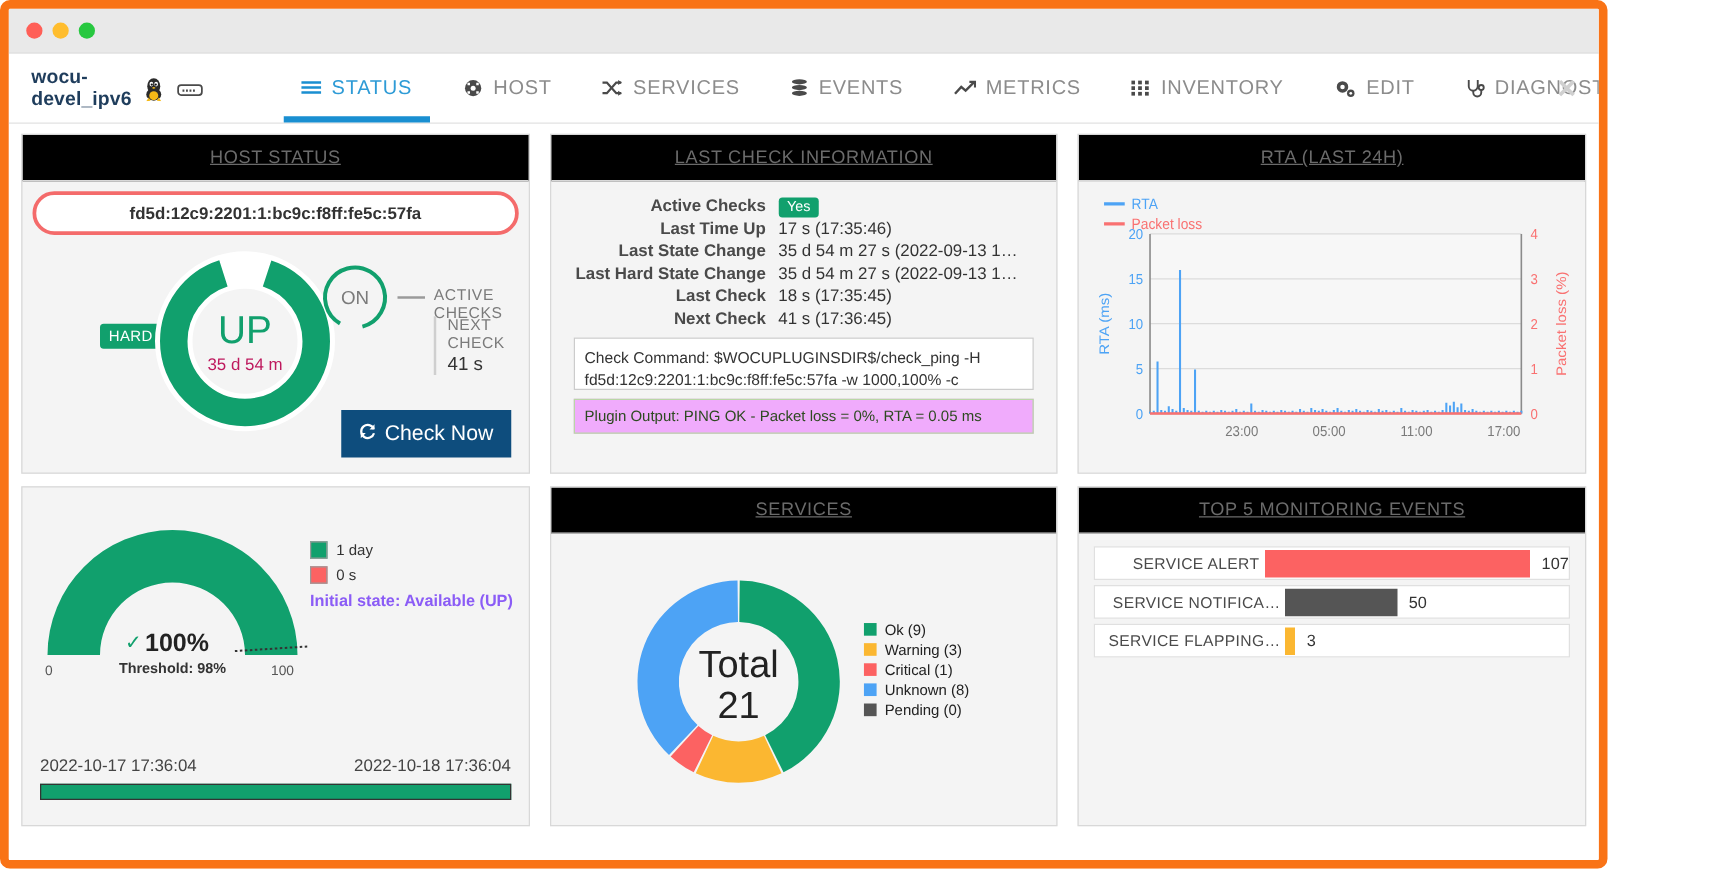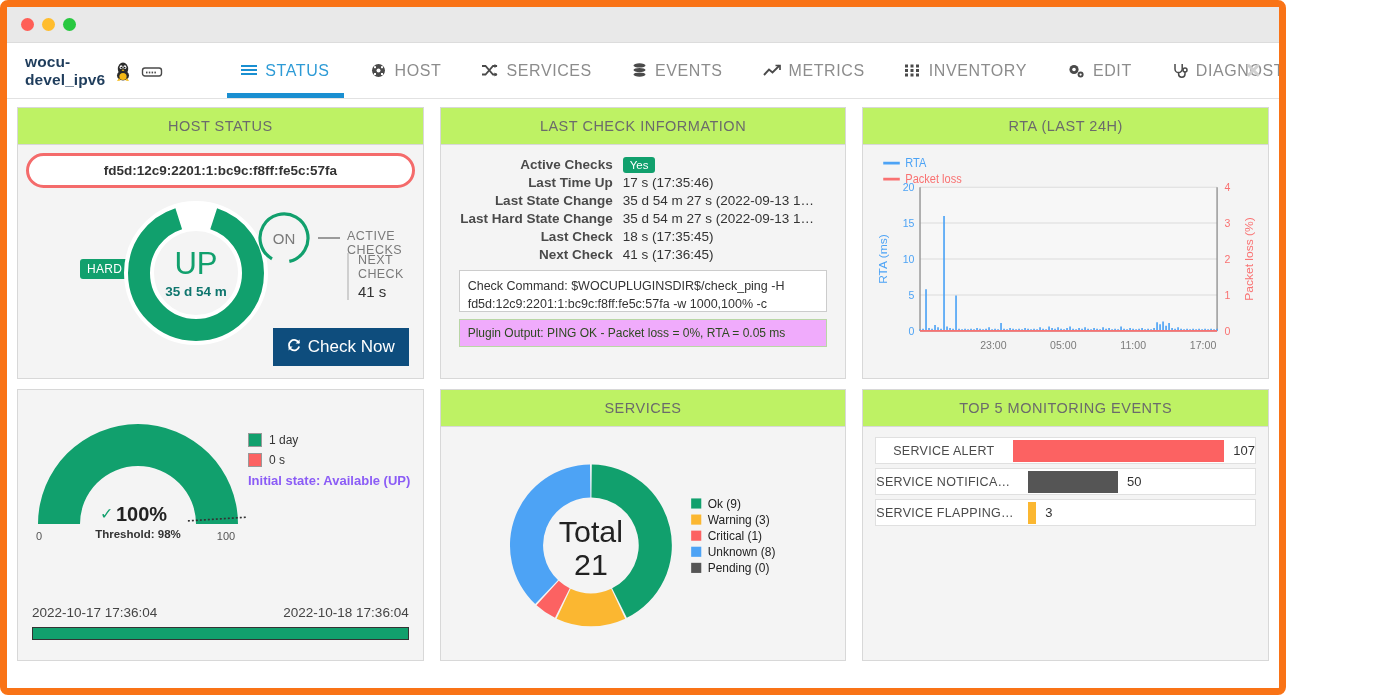--- a/index.html
+++ b/index.html
@@ -71,24 +71,25 @@
     grid-template-columns: 1fr 1fr 1fr;
     grid-template-rows: 272px 272px;
     gap: 10px 16px;
     background: #fff;
   }
   .panel {
     border: 1px solid #d8d8d8; background: #f4f4f4;
     display: flex; flex-direction: column; overflow: hidden;
   }
   .panel-head {
-    background: #bef264; border-bottom: 1px solid #d8d8d8;
+    background: #000000; border-bottom: 1px solid #d8d8d8;
     text-align: center; padding: 10px 6px;
     font-size: 14.5px; color: #6b6b6b; letter-spacing: .5px;
     flex: 0 0 auto;
+    text-decoration: underline;
   }
   .panel-body { flex: 1; position: relative; }
 
   
   .host-addr {
     margin: 8px 8px 0 8px; padding: 7px 8px;
     border: 3px solid #f46b6b; border-radius: 24px;
     background: #fff; text-align: center;
     font-size: 13.5px; font-weight: bold; color: #333;
   }
@@ -97,21 +98,21 @@
     position: absolute; left: 62px; top: 71px;
     background: #11a06d; color: #fff; font-size: 12px;
     padding: 3px 7px; border-radius: 3px; letter-spacing: .3px;
   }
   .ring-wrap { position: absolute; left: 104px; top: 11px; }
   .ring-center {
     position: absolute; left: 0; top: 0; width: 148px; height: 148px;
     display: flex; flex-direction: column; align-items: center; justify-content: center;
   }
   .ring-state { font-size: 31px; color: #11a06d; line-height: 1; }
-  .ring-time { font-size: 13.5px; color: #0f766e; font-weight: bold; margin-top: 5px; }
+  .ring-time { font-size: 13.5px; color: #be185d; font-weight: normal; margin-top: 5px; }
   .on-ring { position: absolute; left: 238px; top: 22px; }
   .on-label {
     position: absolute; left: 238px; top: 22px; width: 56px; height: 56px;
     display: flex; align-items: center; justify-content: center;
     font-size: 15px; color: #7a7a7a;
   }
   .ac-line {
     position: absolute; left: 300px; top: 49px; width: 22px; height: 2px; background: #9a9a9a;
   }
   .active-checks-lbl {
@@ -173,21 +174,21 @@
     height: 13px; background: #11a06d; border: 1px solid #333;
   }
 
   
   .ev-list { padding: 10px 12px 0 12px; }
   .ev-row {
     display: flex; align-items: center; background: #fff;
     border: 1px solid #e0e0e0; height: 27px; margin-bottom: 4px;
   }
   .ev-name {
-    width: 152px; text-align: right; padding-right: 18px;
+    width: 152px; text-align: right; padding-right: 4px;
     font-size: 12.5px; color: #4a4a4a; letter-spacing: .3px;
     white-space: nowrap; overflow: hidden;
   }
   .ev-bar { height: 22px; }
   .ev-val { font-size: 13px; color: #333; padding-left: 9px; }
 </style>
 </head>
 <body>
 
 <div class="window">

